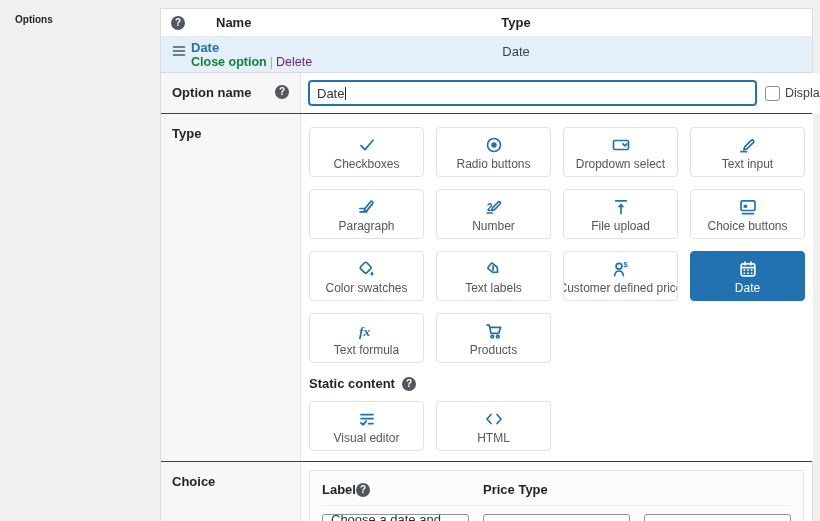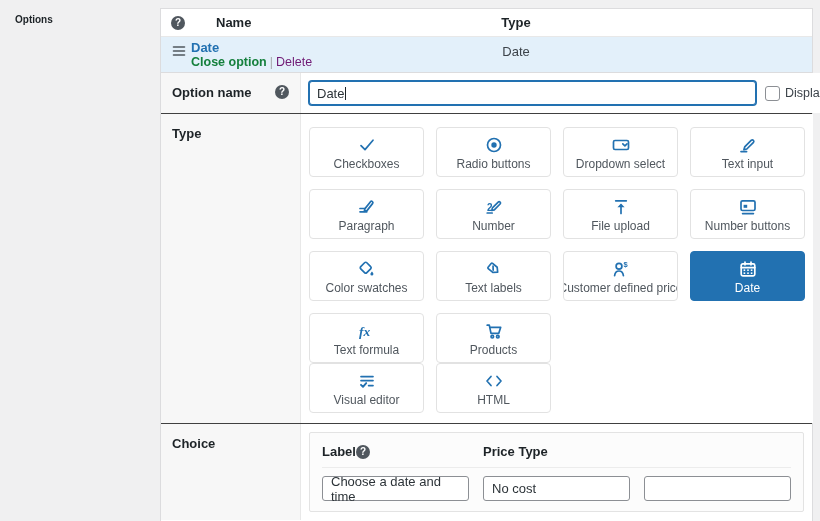--- a/index.html
+++ b/index.html
@@ -232,21 +232,21 @@
             <span class="tlabel">File upload</span>
           </div>
           <div class="type-btn">
             <span class="icon">
               <svg width="20" height="20" viewBox="0 0 20 20" fill="none" stroke="currentColor" stroke-width="1.7" stroke-linecap="round" stroke-linejoin="round">
                 <rect x="3" y="3.8" width="14" height="9.7" rx="1.5"></rect>
                 <rect x="5.6" y="7.8" width="3.6" height="3" fill="currentColor" stroke="none"></rect>
                 <path d="M4.6 16.6h10.8"></path>
               </svg>
             </span>
-            <span class="tlabel">Number buttons</span>
+            <span class="tlabel">Choice buttons</span>
           </div>
           <div class="type-btn">
             <span class="icon">
               <svg width="20" height="20" viewBox="0 0 20 20" fill="none" stroke="currentColor" stroke-width="1.7" stroke-linecap="round" stroke-linejoin="round">
                 <rect x="4.4" y="4.4" width="8.6" height="8.6" rx="1.6" transform="rotate(45 8.7 8.7)"></rect>
                 <path d="M15 12.4c.9 1.2 1.4 1.9 1.4 2.6a1.5 1.5 0 0 1-3 0c0-.7.5-1.4 1.6-2.6z" fill="currentColor" stroke="none"></path>
               </svg>
             </span>
             <span class="tlabel">Color swatches</span>
           </div>
@@ -301,20 +301,24 @@
             <span class="icon">
               <svg width="20" height="20" viewBox="0 0 20 20" fill="none" stroke="currentColor" stroke-width="1.7" stroke-linecap="round" stroke-linejoin="round">
                 <path d="M3.2 4.2h2.1l1.7 8.2h7.7l2-6.1H6.2"></path>
                 <circle cx="8.3" cy="15.7" r="1.3"></circle>
                 <circle cx="13.8" cy="15.7" r="1.3"></circle>
               </svg>
             </span>
             <span class="tlabel">Products</span>
           </div>
         </div>
+      <div class="static-label">
+        <span class="lbl-text">Static content</span>
+        <span class="help"></span>
+      </div>
       <div class="static-grid" id="static-grid">
           <div class="type-btn">
             <span class="icon">
               <svg width="20" height="20" viewBox="0 0 20 20" fill="none" stroke="currentColor" stroke-width="1.7" stroke-linecap="round" stroke-linejoin="round">
                 <path d="M4 5.6h12M4 9.6h12M11.6 14.6H16"></path>
                 <path d="M4 13.8l2 2 3.2-3.7" stroke-width="1.9"></path>
               </svg>
             </span>
             <span class="tlabel">Visual editor</span>
           </div>

